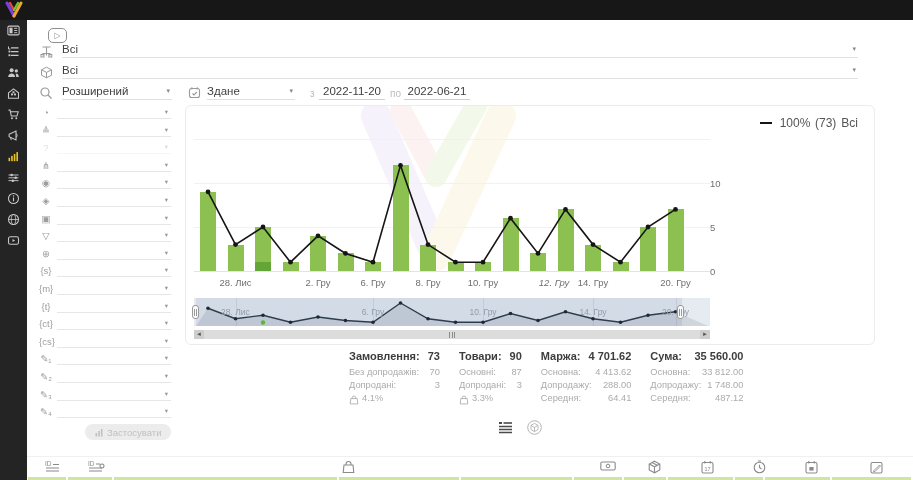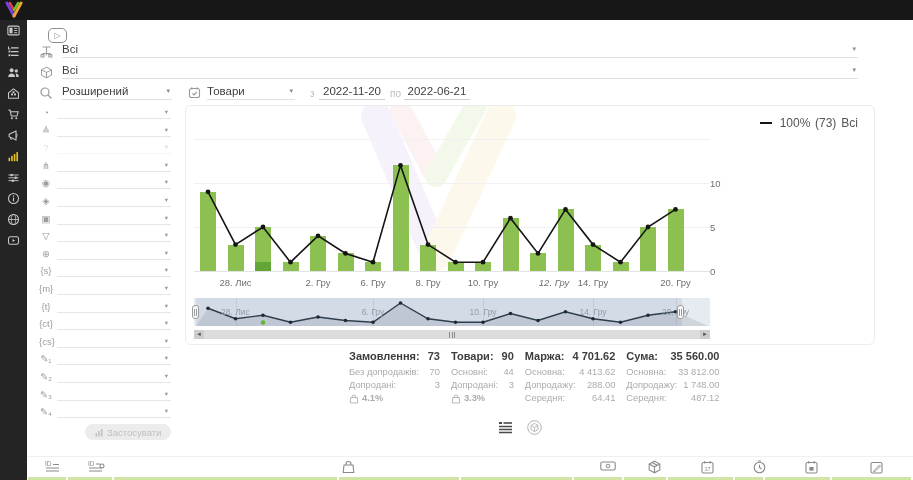--- a/index.html
+++ b/index.html
@@ -63,25 +63,25 @@
   .bhandle { position:absolute; top:7px; width:7px; height:14px; background:#fafafa; border:1px solid #9a9a9a; border-radius:3px;
     display:flex; align-items:center; justify-content:center; gap:1px; cursor:ew-resize; z-index:2; }
   .bhandle i { display:block; width:1px; height:7px; background:#9a9a9a; }
 
   .hscroll { position:absolute; left:8px; top:224px; width:516px; height:9px; background:#dcdcdc; }
   .hs-btn { position:absolute; top:0; width:10px; height:9px; background:#cdcdcd; color:#555; font-size:6px; line-height:9px; text-align:center; cursor:pointer; }
   .hs-grip { position:absolute; left:50%; top:1.5px; transform:translateX(-50%); display:flex; gap:1.5px; cursor:grab; }
   .hs-grip i { display:block; width:1px; height:6px; background:#8d8d8d; }
 
   
-  .stats { position:absolute; left:322px; top:330px; display:flex; gap:11px; }
+  .stats { position:absolute; left:322px; top:330px; display:flex; gap:19px; }
   .stat-col { min-width:60px; }
   .stat-head { display:flex; justify-content:space-between; gap:8px; font-size:11px; color:#3d3d3d; font-weight:bold; margin-bottom:4px; }
   .stat-row { display:flex; justify-content:space-between; gap:6px; font-size:9.3px; color:#ababab; line-height:13px; }
-  .stat-pct { display:flex; align-items:center; gap:3px; font-size:9.3px; color:#ababab; line-height:13px;font-weight:bold; }
+  .stat-pct { display:flex; align-items:flex-end; gap:3px; font-size:9.3px; color:#ababab; line-height:13px; }
 
   .viewtoggle { position:absolute; left:472px; top:400px; display:flex; gap:14px; align-items:center; }
   .viewtoggle .vt { cursor:pointer; }
 
   
   .bottombar { position:absolute; left:0; top:436px; width:886px; height:21px; border-top:1px solid #f0f0f0; background:#fff; }
   .bb-icon { position:absolute; top:3px; color:#8a8a8a; cursor:pointer; }
   .greenstrip { position:absolute; left:1px; top:457px; width:885px; height:3px; display:flex; gap:2px; }
   .greenstrip i { display:block; height:3px; background:#cfe6a3; }
 </style>
@@ -211,21 +211,21 @@
     </svg>
     <div class="sel" style="left:35px;top:65px;width:110px">
       <span>Розширений</span>
       <span class="caret">▾</span>
     </div>
     <svg class="frow-icon" style="left:161px;top:66px" width="13" height="13" viewBox="0 0 13 13">
       <rect x="1.5" y="2.5" width="10" height="9" rx="2" stroke="#9a9a9a" stroke-width="1.1" fill="none"></rect>
       <path d="M3.8 1.2 v2.4 M9.2 1.2 v2.4 M4.5 7.5 l1.5 1.5 l2.8 -3" stroke="#9a9a9a" stroke-width="1.1" fill="none"></path>
     </svg>
     <div class="sel" style="left:180px;top:65px;width:88px">
-      <span>Товари</span>
+      <span>Здане</span>
       <span class="caret">▾</span>
     </div>
     <span class="lbl" style="left:283px;top:68px">з</span>
     <div class="dateinp" style="left:292px;top:65px;width:66px">2022-11-20</div>
     <span class="lbl" style="left:363px;top:68px">по</span>
     <div class="dateinp" style="left:377px;top:65px;width:66px">2022-06-21</div>
 
     <aside class="fpanel" id="fpanel">
         <div class="frow">
           <span class="ficon">◔</span>
@@ -507,21 +507,21 @@
             <span>4.1%</span>
           </div>
         </div>
         <div class="stat-col">
           <div class="stat-head">
             <span>Товари:</span>
             <span>90</span>
           </div>
           <div class="stat-row">
             <span>Основні:</span>
-            <span>44</span>
+            <span>87</span>
           </div>
           <div class="stat-row">
             <span>Допродані:</span>
             <span>3</span>
           </div>
           <div class="stat-pct">
             <svg width="10" height="10" viewBox="0 0 13 14">
               <path d="M4 5 V4 a2.5 2.5 0 0 1 5 0 V5" stroke="#ababab" stroke-width="1.2" fill="none"></path>
               <path d="M2 5 h9 l0.8 7.5 h-10.6 Z" stroke="#ababab" stroke-width="1.2" fill="none"></path>
             </svg>

